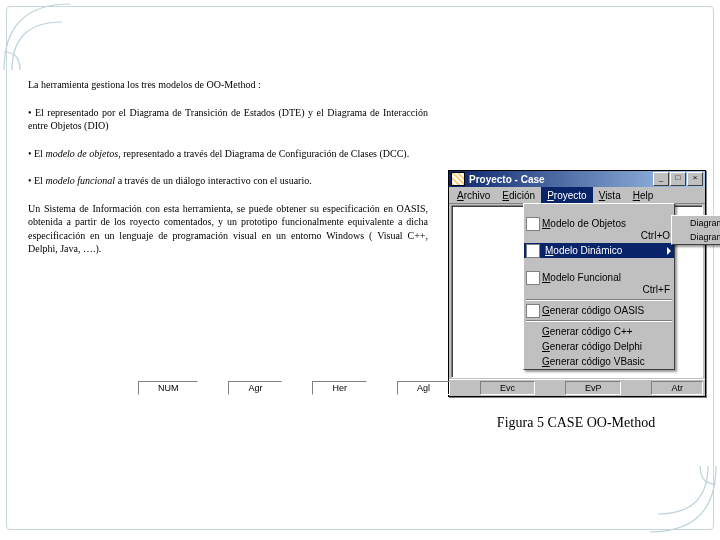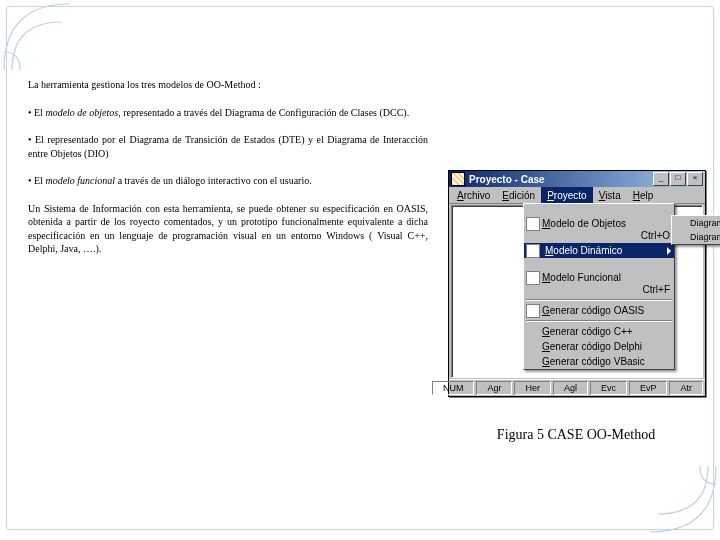--- a/index.html
+++ b/index.html
@@ -151,24 +151,24 @@
     border-top: 1px solid #fff;
     display: flex;
     align-items: center;
     justify-content: flex-end;
     padding: 0 2px;
     gap: 2px;
     font-size: 9px;
   }
   .status-pane {
     border: 1px solid #808080; border-right-color:#fff; border-bottom-color:#fff;
-    padding: 0 10px; height: 12px; line-height: 12px;
+    padding: 0 19px; height: 12px; line-height: 12px; margin-left: 28px;
   }
   .caption {
-    margin-top: 30px;
+    margin-top: 18px;
     text-align: center;
     font-family: "Georgia", serif;
     font-size: 14px;
   }
 </style>
 </head>
 <body>
 
 <div class="page-frame"></div>
 <div class="corner-swirl tl">
@@ -178,25 +178,25 @@
 </div>
 <div class="corner-swirl br">
   <svg viewBox="0 0 70 70">
       <path d="M2 68 Q2 2 68 2 M10 68 Q10 20 60 20 M2 50 Q18 50 18 68" fill="none" stroke="#bcd3da" stroke-width="1.2"></path>
     </svg>
 </div>
 
 <div class="content">
   <p class="intro">La herramienta gestiona los tres modelos de OO-Method :</p>
 
+  <p class="bullet">El representado  por  el  Diagrama  de Transición  de  Estados  (DTE)  y  el Diagrama de Interacción entre Objetos (DIO)</p>
+
   <p class="bullet">
     <span>El </span><em class="i">modelo de objetos</em><span>,   representado   a través   del Diagrama de Configuración de Clases (DCC).</span>
   </p>
-
-  <p class="bullet">El representado  por  el  Diagrama  de Transición  de  Estados  (DTE)  y  el Diagrama de Interacción entre Objetos (DIO)</p>
 
   <p class="bullet">
     <span>El </span><em class="i">modelo funcional</em><span> a través de  un  diálogo interactivo  con  el usuario.</span>
   </p>
 
   <p>Un  Sistema  de  Información  con  esta herramienta,    se    puede    obtener    su especificación en OASIS, obtenida a partir de los royecto comentados, y un prototipo funcionalmente    equivalente    a    dicha especificación   en   un   lenguaje   de programación visual en un entorno Windows ( Visual C++, Delphi, Java, ….).</p>
 </div>
 
 <div class="figure">
   <div class="app-window">

